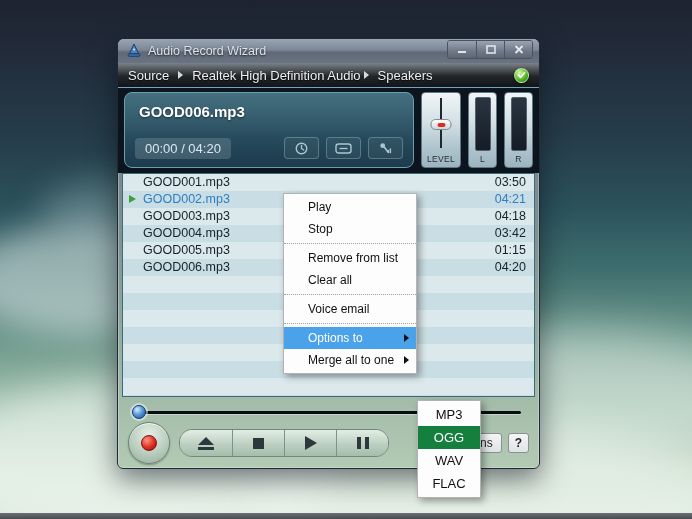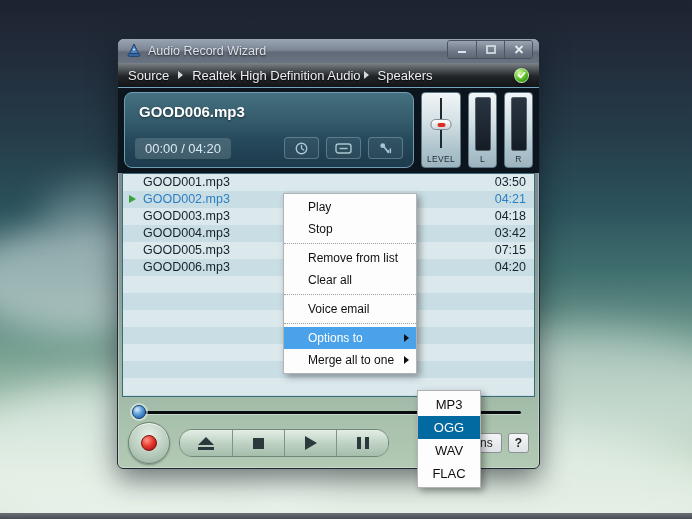--- a/index.html
+++ b/index.html
@@ -125,24 +125,24 @@
   #context-menu { position:absolute; left:283px; top:193px; width:134px; z-index:50;
     background:#fdfdfd; border:1px solid #b3b3b3; box-shadow:3px 3px 7px rgba(0,0,0,.35); padding:2px 0; }
   .mi { height:22px; line-height:22px; display:flex; align-items:center; padding:0 7px 0 24px;
     font-size:12px; color:#101010; }
   .mi-label { flex:1; }
   .mi-arrow { width:0; height:0; border-left:5px solid #111; border-top:4px solid transparent; border-bottom:4px solid transparent; }
   .mi.hl { background:#4aa2ea; color:#ffffff; }
   .mi-sep { height:4px; border-bottom:1px dotted #9aa0a4; margin:0 0 3px 0; }
 
   
-  #submenu { position:absolute; left:417px; top:390px; width:64px; z-index:60;
+  #submenu { position:absolute; left:417px; top:400px; width:64px; z-index:60;
     background:#fdfdfd; border:1px solid #b3b3b3; box-shadow:3px 3px 7px rgba(0,0,0,.35); padding:2px 0; }
   .smi { height:23px; line-height:23px; text-align:center; font-size:13px; color:#101010; }
-  .smi.hl { background:#0369a1; color:#ffffff; }
+  .smi.hl { background:#15803d; color:#ffffff; }
 
   svg { display:block; }
 </style>
 </head>
 <body>
 
 <div id="screen">
   <div class="cloud c1"></div>
   <div class="cloud c6"></div>
   <div class="cloud c2"></div>
@@ -272,21 +272,21 @@
 
         <div class="row">
 
           <span class="row-name">GOOD004.mp3</span>
           <span class="row-time">03:42</span>
         </div>
 
         <div class="row">
 
           <span class="row-name">GOOD005.mp3</span>
-          <span class="row-time">07:15</span>
+          <span class="row-time">01:15</span>
         </div>
 
         <div class="row">
 
           <span class="row-name">GOOD006.mp3</span>
           <span class="row-time">04:20</span>
         </div>
       </div>
 
     <div id="transport">

